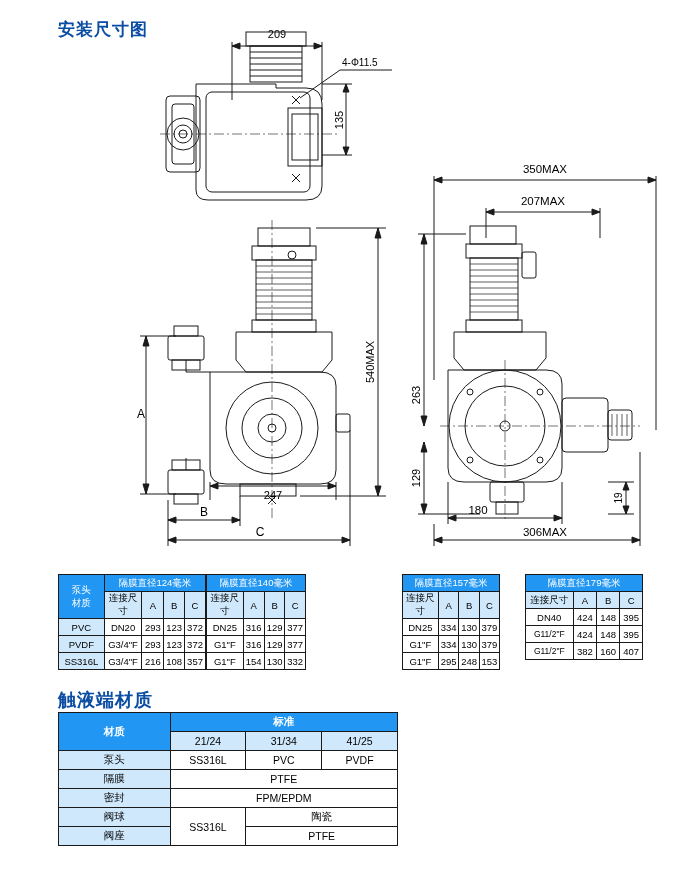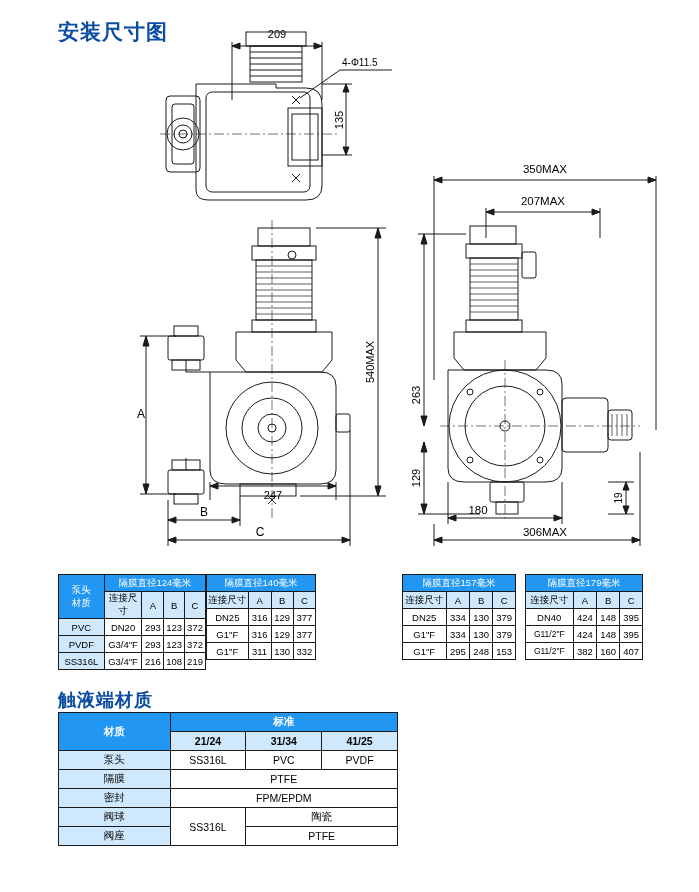--- a/index.html
+++ b/index.html
@@ -10,21 +10,21 @@
     font-family: "Liberation Sans", sans-serif;
     font-size: 11px;
     color: #000;
     position: relative;
     overflow: hidden;
   }
   .title {
     position: absolute;
     left: 58px; top: 18px;
     color: #0b4da2;
-    font-size: 21px;
+    font-size: 17px;
     font-weight: bold;
     letter-spacing: 1px;
   }
   .title2 {
     position: absolute;
     left: 58px; top: 688px;
     color: #0b4da2;
     font-size: 18px;
     font-weight: bold;
     letter-spacing: 1px;
@@ -60,21 +60,21 @@
     text-align: center;
     width: 340px;
   }
   .mattable td {
     border: 1px solid #1a1a1a;
     height: 19px;
     padding: 0 2px;
     background: #fff;
   }
   .mat-blue { background:#2196f3 !important; color:#fff; font-weight:bold; }
-  .mat-lite { background:#cfe8fb !important; font-weight:bold;margin-top:6px; }
+  .mat-lite { background:#cfe8fb !important; font-weight:normal;margin-top:6px; }
   .mat-left { background:#cfe8fb !important; }
 
   
   svg text { font-family:"Liberation Sans", sans-serif; }
 </style>
 </head>
 <body>
 
 <div class="title">安装尺寸图</div>
 <div class="title2">触液端材质</div>
@@ -327,26 +327,26 @@
     <td class="bold">G3/4"F</td>
     <td>293</td>
     <td>123</td>
     <td>372</td>
   </tr>
   <tr>
     <td class="rowlbl">SS316L</td>
     <td class="bold">G3/4"F</td>
     <td>216</td>
     <td>108</td>
-    <td>219</td>
+    <td>357</td>
   </tr>
 </tbody>
   </table>
 
-<table class="dimtable" style="left:206px; width:110px;">
+<table class="dimtable" style="left:206px; width:100px;">
   <tbody>
       <tr>
     <td colspan="4" class="hdr-blue">隔膜直径140毫米</td>
   </tr>
   <tr>
     <td class="hdr-lite" style="width:44px;">连接尺寸</td>
     <td class="hdr-lite" style="width:24px;">A</td>
     <td class="hdr-lite" style="width:23px;">B</td>
     <td class="hdr-lite" style="width:23px;">C</td>
   </tr>
@@ -357,28 +357,28 @@
     <td>377</td>
   </tr>
   <tr>
     <td class="bold">G1"F</td>
     <td>316</td>
     <td>129</td>
     <td>377</td>
   </tr>
   <tr>
     <td class="bold">G1"F</td>
-    <td>311</td>
+    <td>154</td>
     <td>130</td>
     <td>332</td>
   </tr>
 </tbody>
   </table>
 
-<table class="dimtable" style="left:402px; width:114px;">
+<table class="dimtable" style="left:402px; width:98px;">
   <tbody>
       <tr>
     <td colspan="4" class="hdr-blue">隔膜直径157毫米</td>
   </tr>
   <tr>
     <td class="hdr-lite" style="width:44px;">连接尺寸</td>
     <td class="hdr-lite" style="width:24px;">A</td>
     <td class="hdr-lite" style="width:23px;">B</td>
     <td class="hdr-lite" style="width:23px;">C</td>
   </tr>

